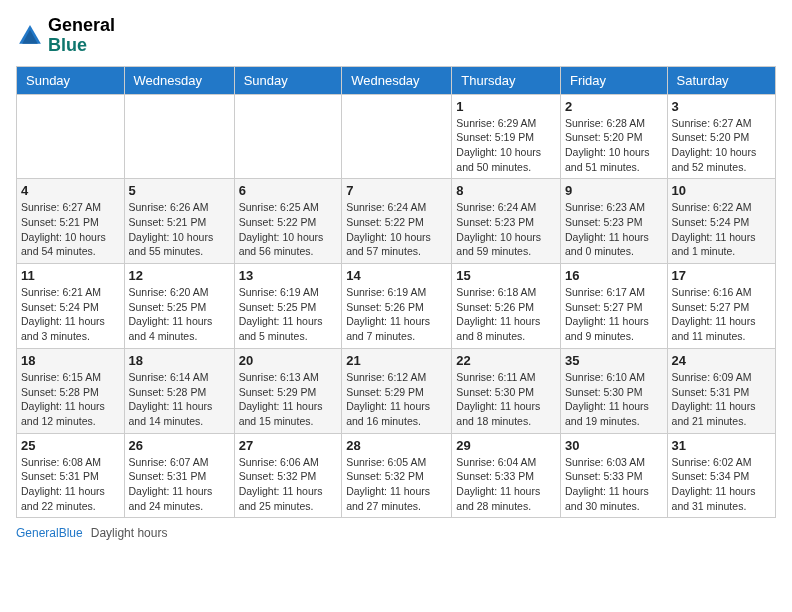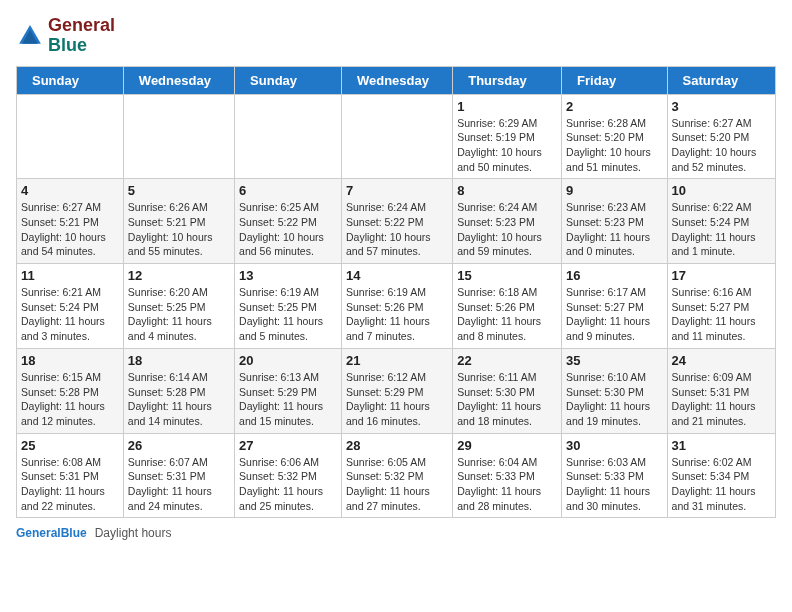--- a/index.html
+++ b/index.html
@@ -19,21 +19,21 @@
     .logo {
       display: flex;
       align-items: center;
       gap: 4px;
     }
     .logo-text {
       font-size: 18px;
       font-weight: bold;
       line-height: 1.1;
     }
-    .logo-general { color: #7f1d1d; }
+    .logo-general { color: #000000; }
     .logo-blue { color: #0f766e; }
     .logo-icon {
       width: 28px;
       height: 28px;
     }
     .title-block {
       text-align: right;
     }
     .calendar-title {
       font-size: 36px;
@@ -47,24 +47,24 @@
       margin-top: 2px;
     }
     table {
       width: 100%;
       border-collapse: collapse;
       font-size: 11px;
     }
     thead tr th {
       background-color: #2278c8;
       color: #fff;
-      padding: 6px 15px;
+      padding: 6px 9px;
       text-align: left;
       font-size: 13px;
-      font-weight: bold;
+      font-weight: normal;
       border: 1px solid #ccc;
     }
     tbody tr td {
       vertical-align: top;
       border: 1px solid #ccc;
       padding: 4px 4px;
       min-height: 80px;
       width: 113px;
       background: #fff;
     }
@@ -90,21 +90,21 @@
       margin-top: 8px;
       font-size: 12px;
       color: #555;
       display: flex;
       align-items: center;
       gap: 8px;
     }
     .footer-logo {
       font-size: 12px;
       color: #2278c8;
-      font-weight: bold;
+      font-weight: normal;
     }
   </style>
 </head>
 <body>
 
 <div class="header">
   <div class="logo">
     <svg class="logo-icon" viewBox="0 0 36 36">
       <polygon points="18,4 32,28 4,28" fill="#2278c8"></polygon>
       <polygon points="18,10 28,28 8,28" fill="#1a5fa0"></polygon>

